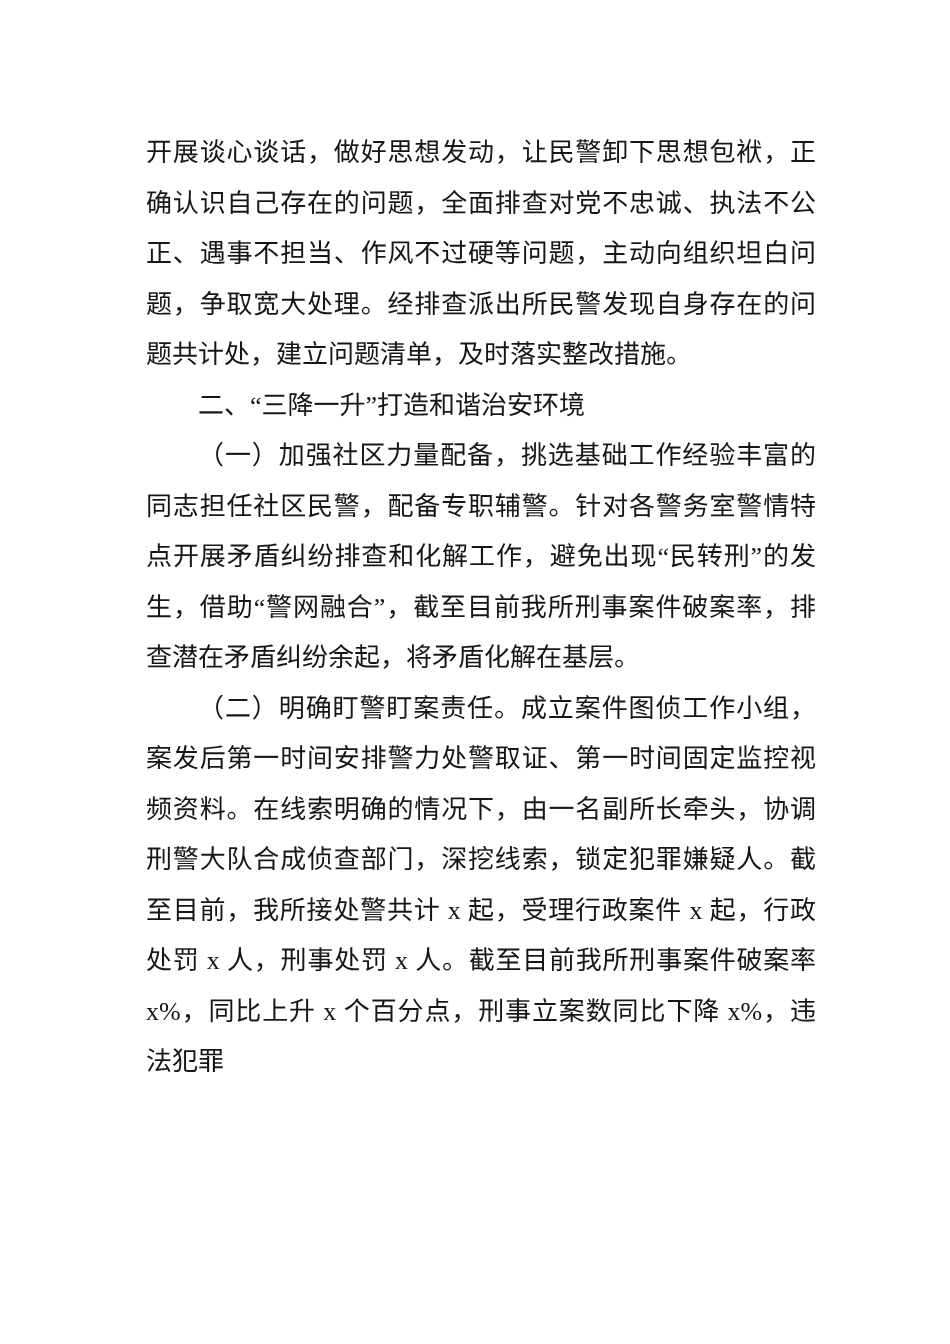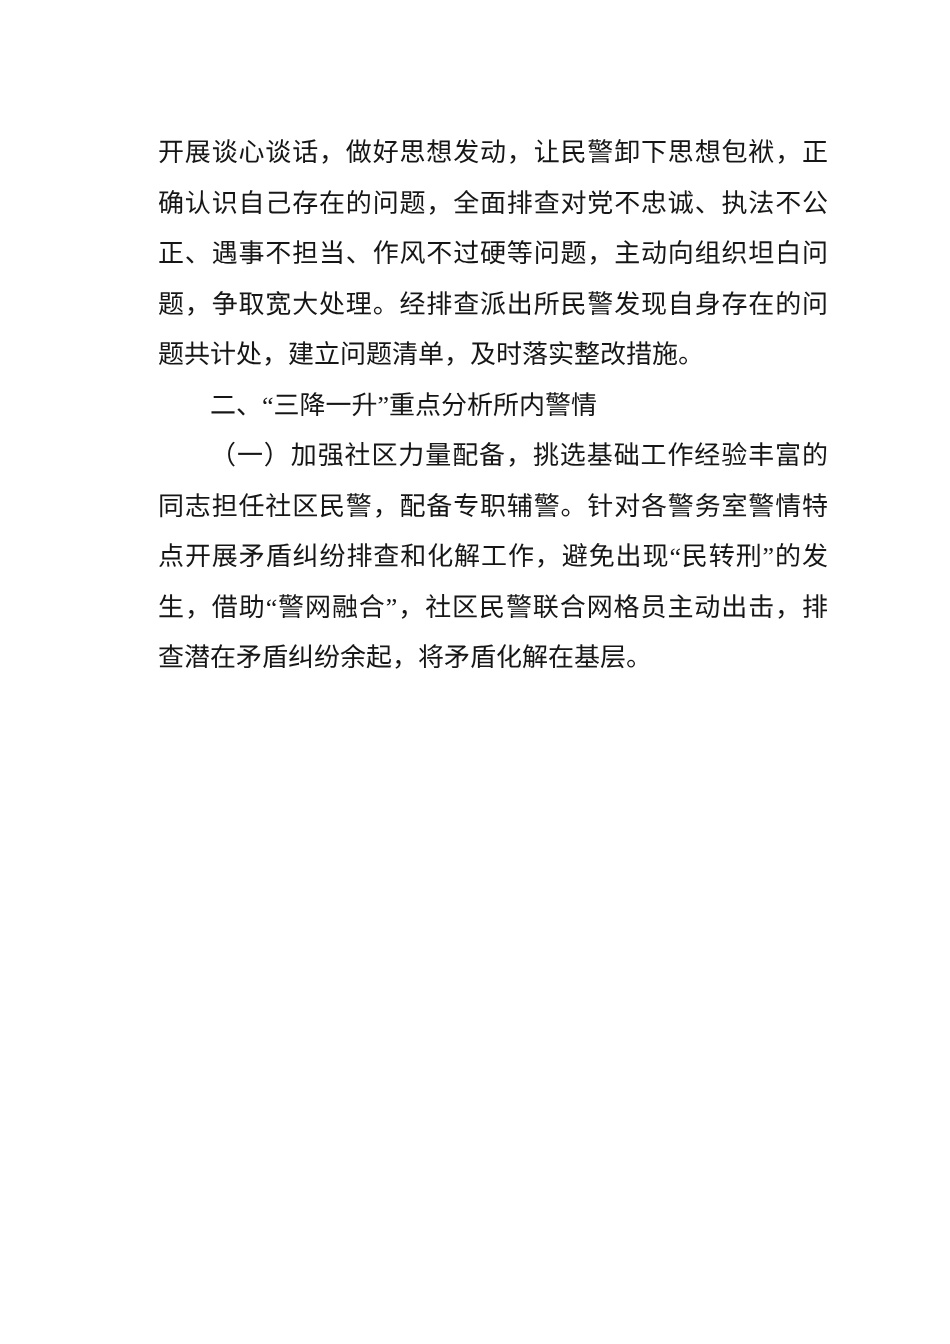--- a/index.html
+++ b/index.html
@@ -10,21 +10,21 @@
   }
   .page {
     position: relative;
     width: 950px;
     height: 1344px;
     background: #ffffff;
     overflow: hidden;
   }
   .doc-content {
     position: absolute;
-    left: 158px;
+    left: 146px;
     top: 128px;
     width: 670px;
     font-family: "Liberation Serif", "DejaVu Serif", serif;
     font-size: 26px;
     line-height: 50.5px;
     color: #161616;
     text-align: justify;
     text-justify: inter-character;
     word-break: break-all;
   }
@@ -42,16 +42,17 @@
     text-indent: 2em;
     font-weight: normal;
   }
 </style>
 </head>
 <body>
 
 <div class="page">
   <div class="doc-content">
     <p class="no-indent">开展谈心谈话，做好思想发动，让民警卸下思想包袱，正确认识自己存在的问题，全面排查对党不忠诚、执法不公正、遇事不担当、作风不过硬等问题，主动向组织坦白问题，争取宽大处理。经排查派出所民警发现自身存在的问题共计处，建立问题清单，及时落实整改措施。</p>
-    <p class="heading">二、“三降一升”重点分析所内警情</p>
-    <p class="indent">（一）加强社区力量配备，挑选基础工作经验丰富的同志担任社区民警，配备专职辅警。针对各警务室警情特点开展矛盾纠纷排查和化解工作，避免出现“民转刑”的发生，借助“警网融合”，社区民警联合网格员主动出击，排查潜在矛盾纠纷余起，将矛盾化解在基层。</p>
+    <p class="heading">二、“三降一升”打造和谐治安环境</p>
+    <p class="indent">（一）加强社区力量配备，挑选基础工作经验丰富的同志担任社区民警，配备专职辅警。针对各警务室警情特点开展矛盾纠纷排查和化解工作，避免出现“民转刑”的发生，借助“警网融合”，截至目前我所刑事案件破案率，排查潜在矛盾纠纷余起，将矛盾化解在基层。</p>
+    <p class="indent">（二）明确盯警盯案责任。成立案件图侦工作小组，案发后第一时间安排警力处警取证、第一时间固定监控视频资料。在线索明确的情况下，由一名副所长牵头，协调刑警大队合成侦查部门，深挖线索，锁定犯罪嫌疑人。截至目前，我所接处警共计 x 起，受理行政案件 x 起，行政处罚 x 人，刑事处罚 x 人。截至目前我所刑事案件破案率 x%，同比上升 x 个百分点，刑事立案数同比下降 x%，违法犯罪</p>
   </div>
 </div>
 
 </body></html>

